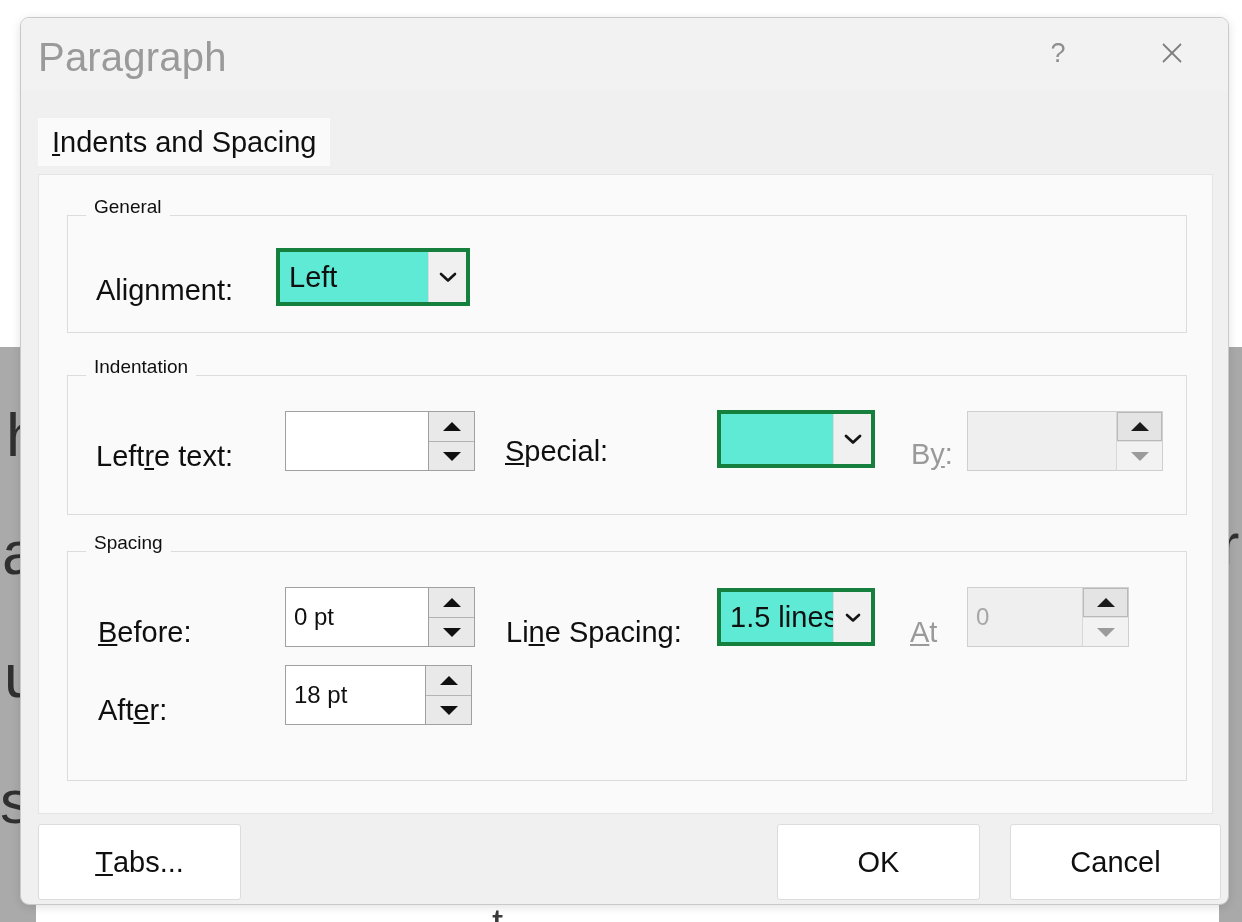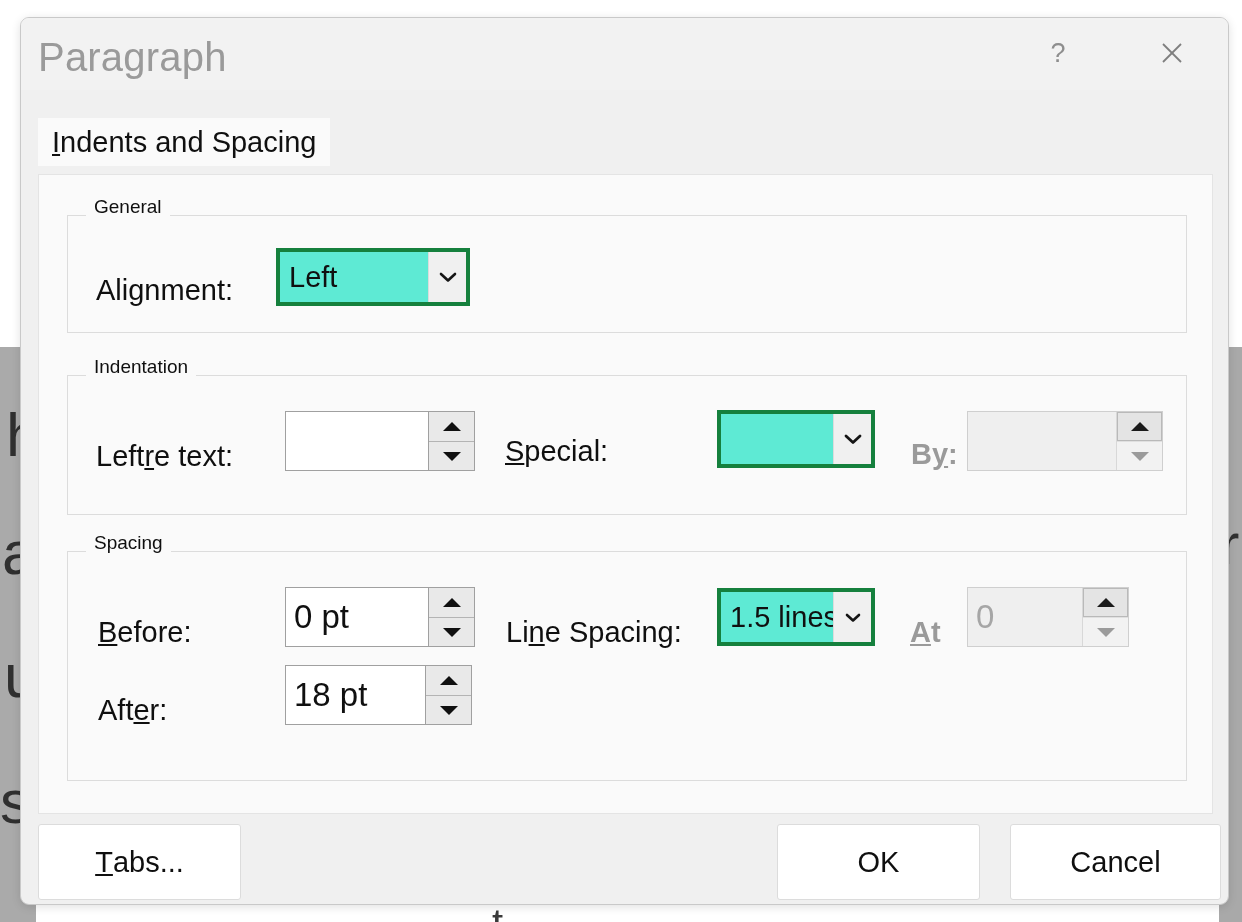--- a/index.html
+++ b/index.html
@@ -139,42 +139,42 @@
   #gb-spacing     { left: 28px;  top: 376px; width: 1120px; height: 230px; }
 
   
   .fld-label {
     position: absolute;
     font-size: 29px;
     color: #0f0f0f;
     white-space: nowrap;
     margin-top: 16px;
   }
-  .fld-label.disabled { color: #9a9a9a; font-weight: bold; }
+  .fld-label.disabled { color: #9a9a9a; }
   .fld-label u { text-decoration: underline; }
 
   
   .spinwrap {
     position: absolute;
     display: flex;
     border: 1px solid #a0a0a0;
     background: #ffffff;
     height: 60px;
   }
   .spinwrap.disabled {
     background: #efefef;
     border-color: #cfcfcf;
   }
   .spinwrap .txt {
     flex: 1 1 auto;
     border: none;
     outline: none;
     background: transparent;
     font-family: "Liberation Sans", sans-serif;
-    font-size: 33px;
+    font-size: 24px;
     color: #101010;
     padding: 0 0 0 8px;
     min-width: 0;
   }
   .spinwrap.disabled .txt { color: #a6a6a6; }
   .spin-btns {
     flex: 0 0 46px;
     width: 46px;
     display: flex;
     flex-direction: column;

